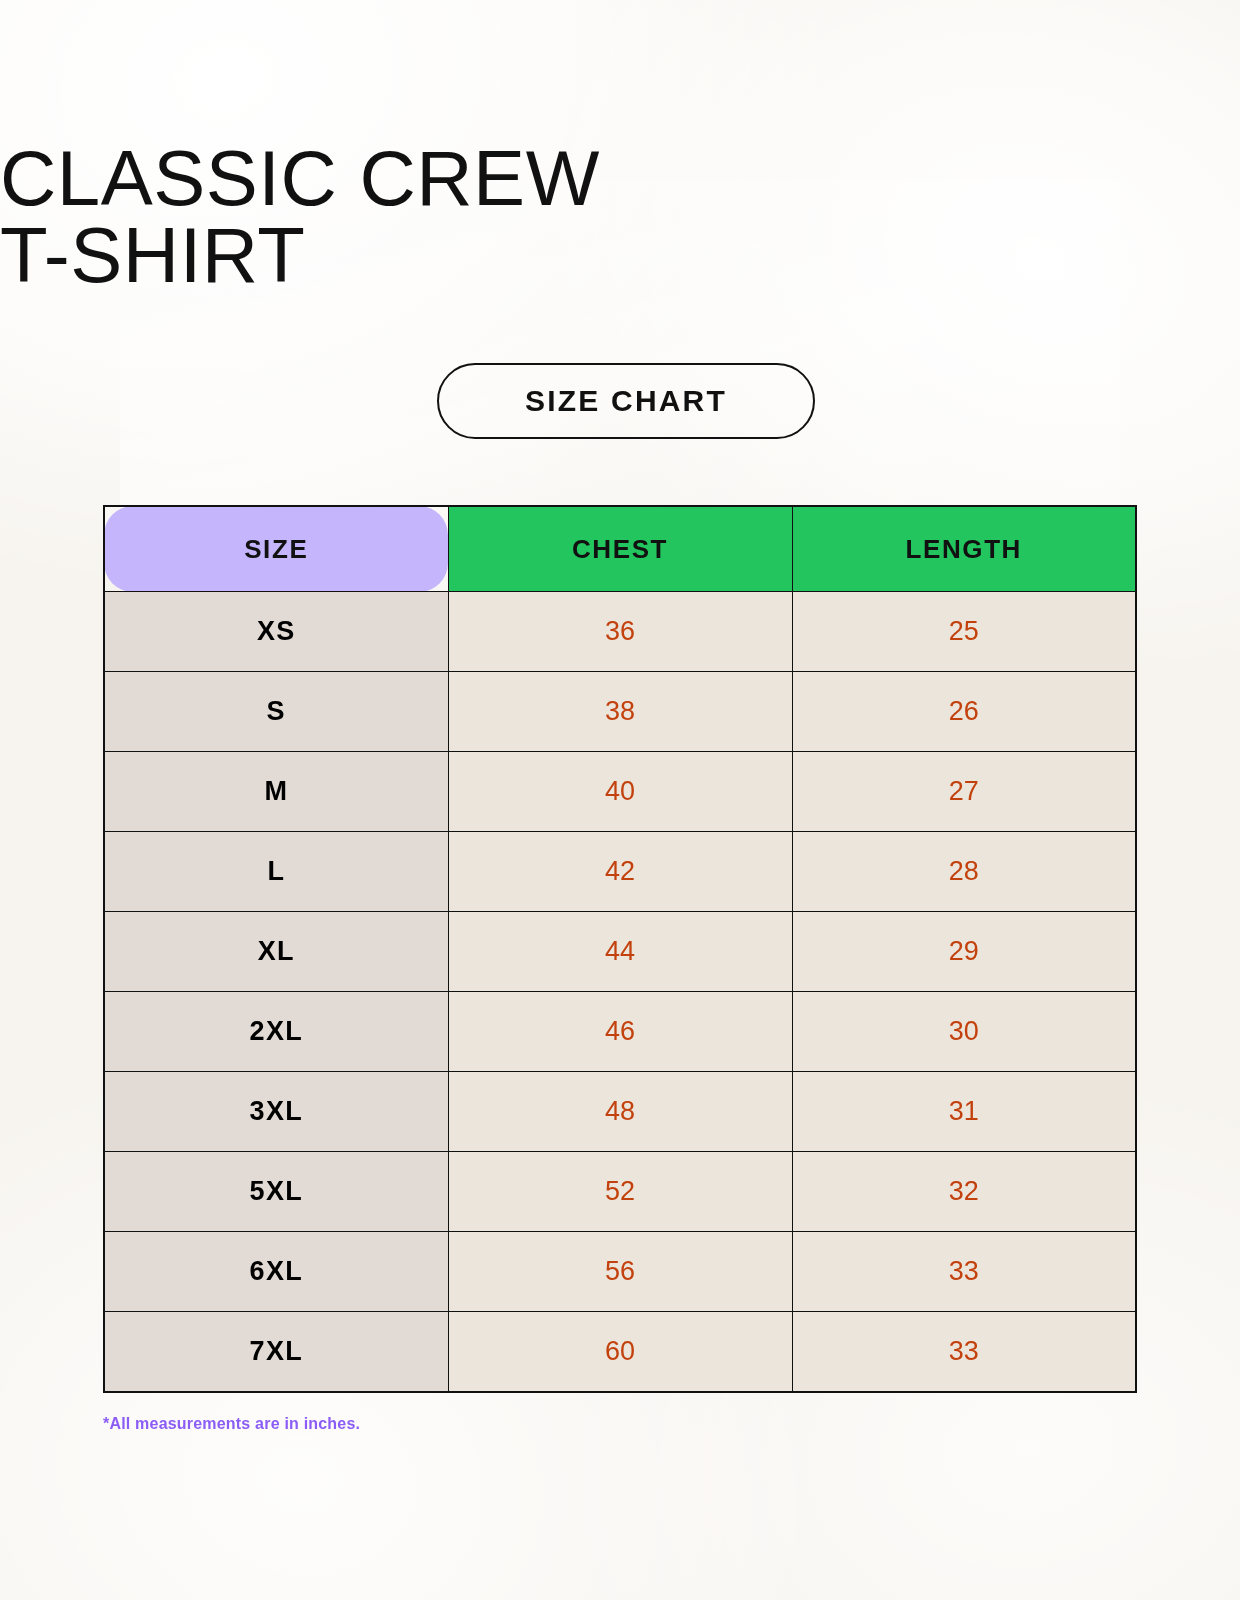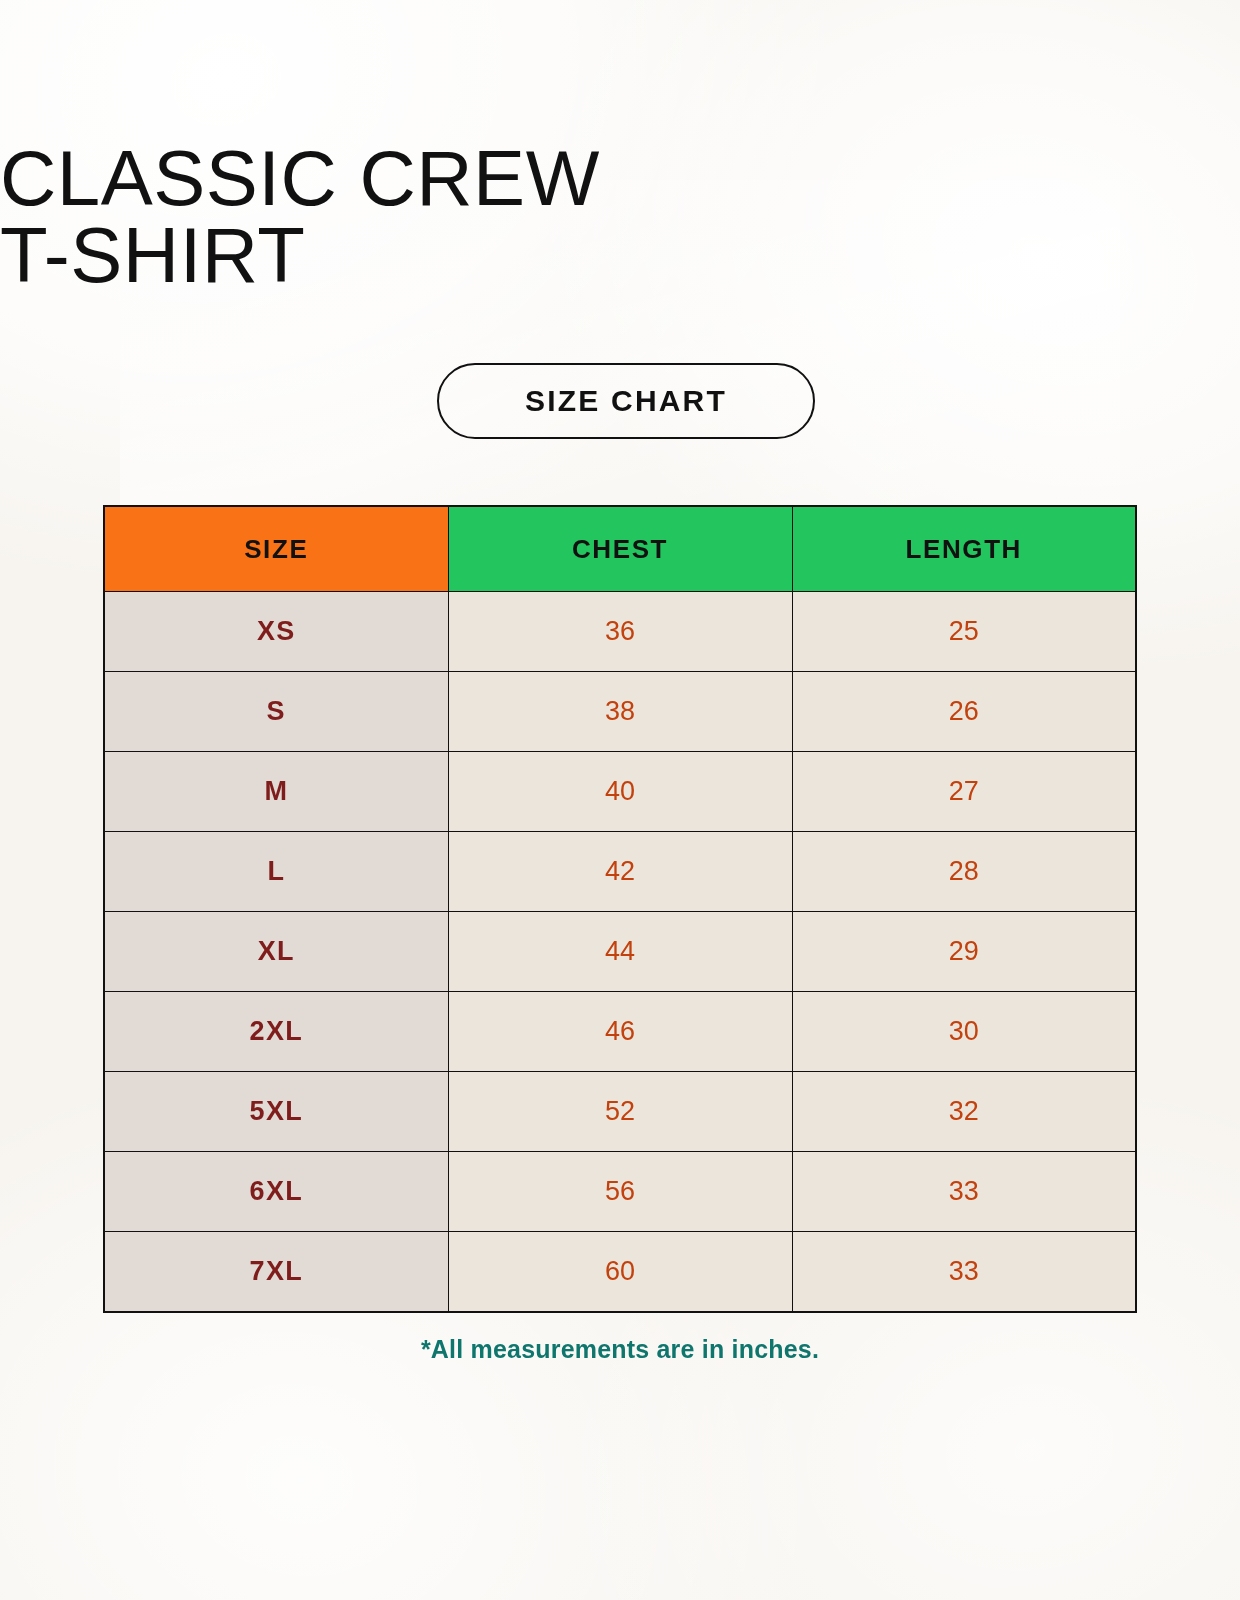--- a/index.html
+++ b/index.html
@@ -104,44 +104,44 @@
     text-align: center;
     vertical-align: middle;
   }
   table.size-table thead th {
     font-size: 26px;
     font-weight: 700;
     letter-spacing: 1.6px;
     color: #111111;
     height: 82px;
   }
-  th.col-size { background: #f97316; width: 33%; }
+  th.col-size { background: #c4b5fd; width: 33%; border-radius: 29px; }
   th.col-measure { background: #22c55e; }
 
   td.cell-size {
     background: #e2dbd5;
     font-size: 27px;
     font-weight: 700;
     letter-spacing: 1.3px;
-    color: #7f1d1d;
+    color: #000000;
   }
   td.cell-value {
     background: #ece5dc;
     font-size: 27px;
     font-weight: 400;
     color: #c2410c;
   }
 
   .footnote {
     width: 1034px;
     margin: 22px auto 0 auto;
-    text-align: center;
-    font-size: 25px;
-    font-weight: 700;
-    color: #0f766e;
+    text-align: left;
+    font-size: 16px;
+    font-weight: 700;
+    color: #8b5cf6;
     letter-spacing: 0.2px;
   }
 </style>
 </head>
 <body>
 
 <div class="bg-wash wash-1"></div>
 <div class="bg-wash wash-2"></div>
 <div class="bg-wash wash-5"></div>
 <div class="bg-wash wash-3"></div>
@@ -190,20 +190,25 @@
           <td class="cell-size">XL</td>
           <td class="cell-value">44</td>
           <td class="cell-value">29</td>
         </tr>
         <tr>
           <td class="cell-size">2XL</td>
           <td class="cell-value">46</td>
           <td class="cell-value">30</td>
         </tr>
         <tr>
+          <td class="cell-size">3XL</td>
+          <td class="cell-value">48</td>
+          <td class="cell-value">31</td>
+        </tr>
+        <tr>
           <td class="cell-size">5XL</td>
           <td class="cell-value">52</td>
           <td class="cell-value">32</td>
         </tr>
         <tr>
           <td class="cell-size">6XL</td>
           <td class="cell-value">56</td>
           <td class="cell-value">33</td>
         </tr>
         <tr>

